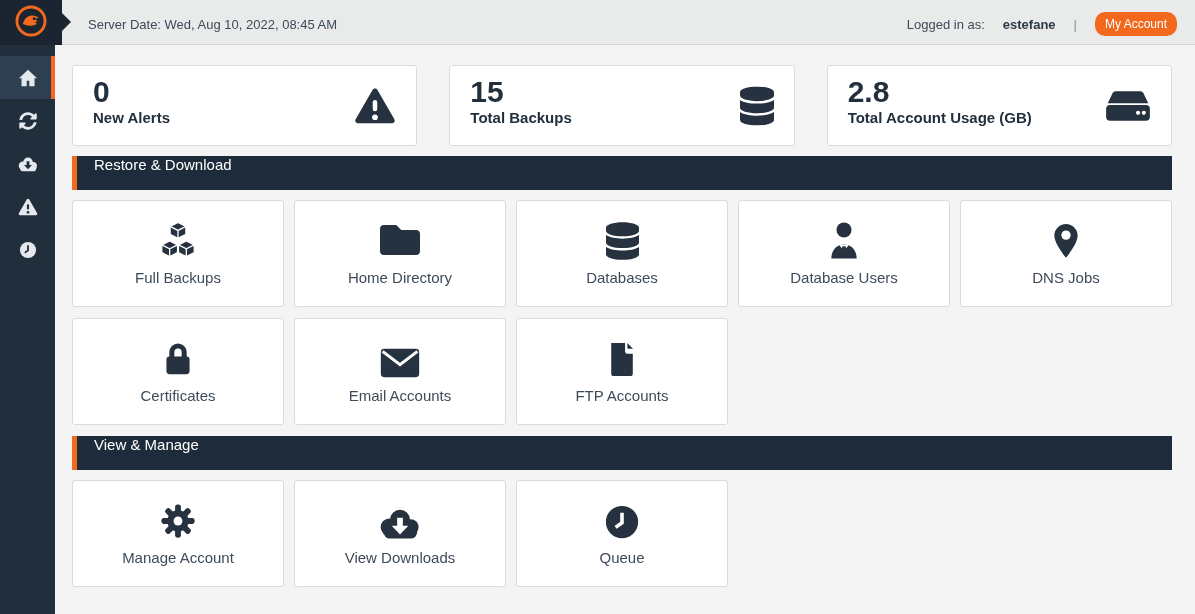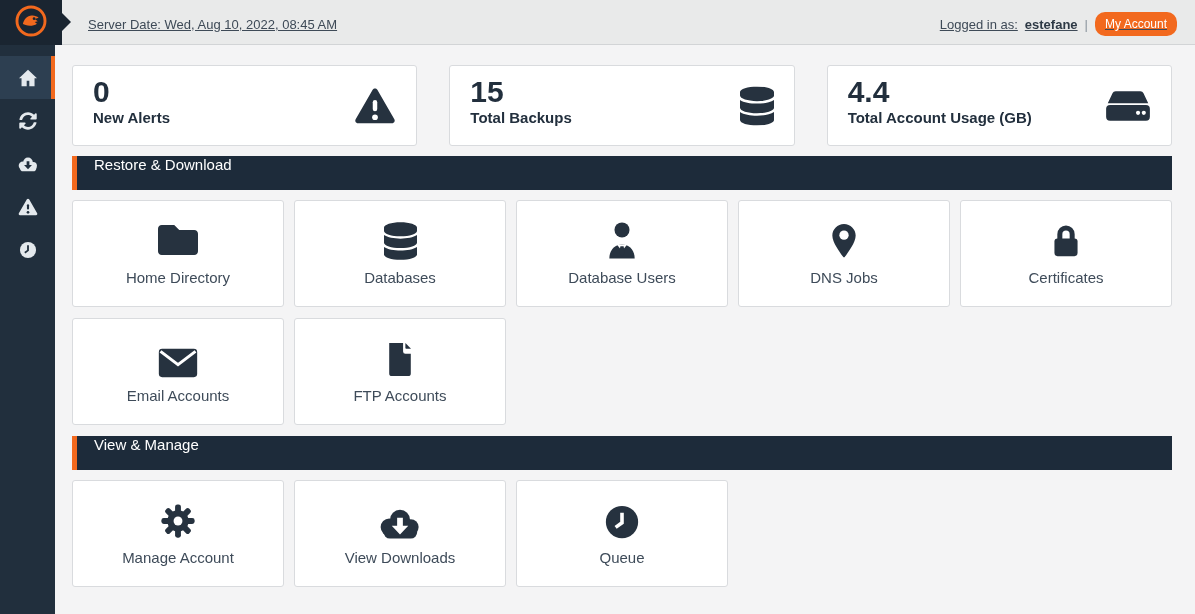--- a/index.html
+++ b/index.html
@@ -16,22 +16,22 @@
   .logo-notch { position:absolute; left:62px; top:13px; width:0; height:0; z-index:4;
     border-top:9.5px solid transparent; border-bottom:9.5px solid transparent; border-left:9px solid #1a2531; }
   .nav { position:absolute; left:0; top:56px; width:55px; }
   .nav-item { height:43px; display:flex; align-items:center; justify-content:center;
     color:#e4e9ed; position:relative; cursor:pointer; }
   .nav-item.active { background:#2d3f51; }
   .nav-item.active::after { content:""; position:absolute; right:0; top:0; bottom:0; width:4px; background:var(--orange); }
   
   .topbar { position:absolute; left:55px; right:0; top:0; height:45px; background:#e9eaea;
     border-bottom:1px solid #d2d4d6; display:flex; align-items:center; justify-content:space-between;
-    padding:4px 18px 0 33px; font-size:13px; color:#3e4a57; z-index:2;text-decoration:underline; }
-  .user-area { display:flex; align-items:center; gap:7px; }
+    padding:4px 18px 0 33px; font-size:13px; color:#3e4a57; z-index:2; }
+  .user-area { display:flex; align-items:center; gap:18px; }
   .user-area b { color:#2d3945; }
   .user-area .sep { color:#8a939c; }
   .btn-account { background:var(--orange); color:#fff; font-size:12px; line-height:1;
     padding:6px 10px; border:none; border-radius:10px; cursor:pointer;
     font-family:"Liberation Sans","DejaVu Sans",sans-serif; }
   
   .main { position:absolute; left:55px; top:45px; right:0; bottom:0; padding:20px 23px 0 17px; }
   .stats { display:grid; grid-template-columns:repeat(3,1fr); gap:32px; margin-bottom:10px; }
   .stat-card { background:#fff; border:1px solid #d9dbde; border-radius:3px; height:81px;
     position:relative; padding:9px 20px; }
@@ -139,41 +139,58 @@
     <div class="stat-card">
       <div class="stat-value">15</div>
       <div class="stat-label">Total Backups</div>
       <span class="stat-icon">
         <svg width="34" height="39" viewBox="0 0 448 512">
             <path fill="currentColor" d="M448 73.143v45.714C448 159.143 347.667 192 224 192S0 159.143 0 118.857V73.143C0 32.857 100.333 0 224 0s224 32.857 224 73.143zM448 176v102.857C448 319.143 347.667 352 224 352S0 319.143 0 278.857V176c48.125 33.143 136.208 48.572 224 48.572S399.874 209.143 448 176zm0 160v102.857C448 479.143 347.667 512 224 512S0 479.143 0 438.857V336c48.125 33.143 136.208 48.572 224 48.572S399.874 369.143 448 336z"></path>
           </svg>
       </span>
     </div>
     <div class="stat-card">
-      <div class="stat-value">4.4</div>
+      <div class="stat-value">2.8</div>
       <div class="stat-label">Total Account Usage (GB)</div>
       <span class="stat-icon">
         <svg width="46" height="33" viewBox="0 0 64 46">
             <g fill="currentColor">
               <path d="M14.8 2.5h34.4c1.9 0 3.6 1.1 4.4 2.8l6.6 13.9H3.8L10.4 5.3c.8-1.7 2.5-2.8 4.4-2.8z"></path>
               <rect x="1.5" y="21.5" width="61" height="22" rx="5.5"></rect>
             </g>
             <circle cx="46" cy="32.5" r="2.9" fill="#fff"></circle>
             <circle cx="54" cy="32.5" r="2.9" fill="#fff"></circle>
           </svg>
       </span>
     </div>
   </div>
 
   <div class="section-header">
     <span>Restore &amp; Download</span>
   </div>
   <div class="grid">
     <div class="card">
       <span class="icon">
+        <svg width="40" height="40" viewBox="0 0 48 48">
+          <g fill="currentColor" stroke="#fff" stroke-width="1.6" stroke-linejoin="round">
+            <path d="M24 3l9.5 4.75v9.5L24 22l-9.5-4.75v-9.5z"></path>
+            <path d="M14 25l9.5 4.75v9.5L14 44l-9.5-4.75v-9.5z"></path>
+            <path d="M34 25l9.5 4.75v9.5L34 44l-9.5-4.75v-9.5z"></path>
+          </g>
+          <g stroke="#fff" stroke-width="1.6" fill="none">
+            <path d="M14.5 7.75 24 12.5l9.5-4.75M24 12.5V22"></path>
+            <path d="M4.5 29.75 14 34.5l9.5-4.75M14 34.5V44"></path>
+            <path d="M24.5 29.75 34 34.5l9.5-4.75M34 34.5V44"></path>
+          </g>
+        </svg>
+      </span>
+      <span class="card-label">Full Backups</span>
+    </div>
+    <div class="card">
+      <span class="icon">
         <svg width="40" height="40" viewBox="0 0 512 512">
             <path fill="currentColor" d="M464 128H272l-64-64H48C21.49 64 0 85.49 0 112v288c0 26.51 21.49 48 48 48h416c26.51 0 48-21.49 48-48V176c0-26.51-21.49-48-48-48z"></path>
           </svg>
       </span>
       <span class="card-label">Home Directory</span>
     </div>
     <div class="card">
       <span class="icon">
         <svg width="33" height="38" viewBox="0 0 448 512">
             <path fill="currentColor" d="M448 73.143v45.714C448 159.143 347.667 192 224 192S0 159.143 0 118.857V73.143C0 32.857 100.333 0 224 0s224 32.857 224 73.143zM448 176v102.857C448 319.143 347.667 352 224 352S0 319.143 0 278.857V176c48.125 33.143 136.208 48.572 224 48.572S399.874 209.143 448 176zm0 160v102.857C448 479.143 347.667 512 224 512S0 479.143 0 438.857V336c48.125 33.143 136.208 48.572 224 48.572S399.874 369.143 448 336z"></path>

